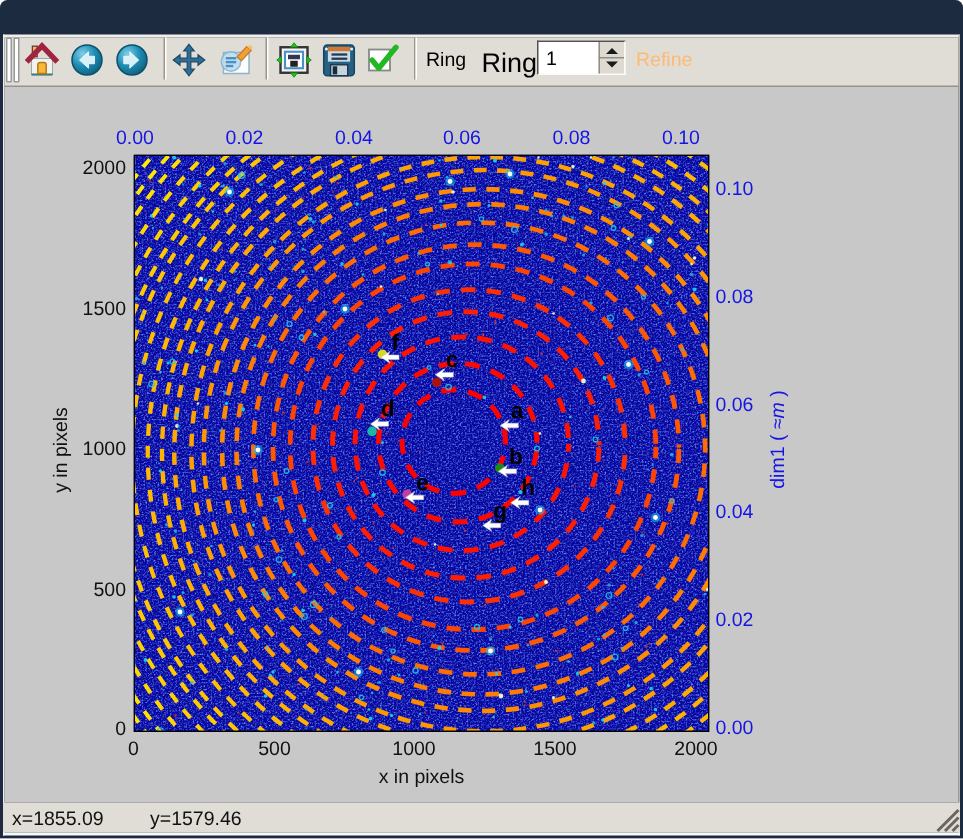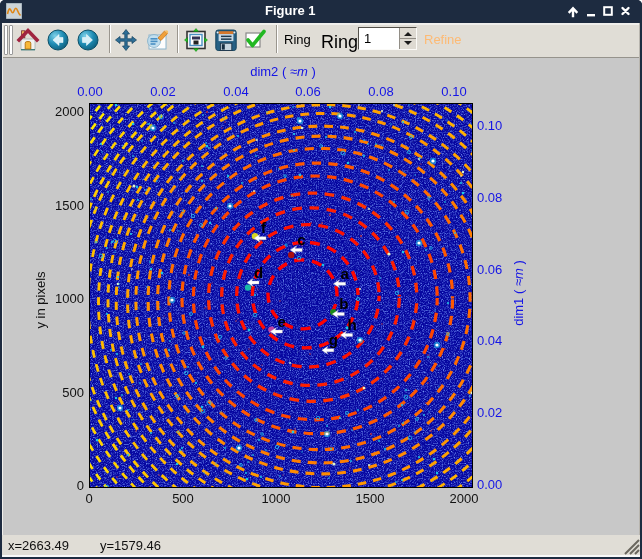--- a/index.html
+++ b/index.html
@@ -1,33 +1,20 @@
 <!DOCTYPE html>
 <html><head><meta charset="utf-8">
 <style>
 html,body{margin:0;padding:0;}
 body{width:642px;height:559px;font-family:"Liberation Sans",sans-serif;overflow:hidden;}
 *{box-sizing:content-box}
 </style></head>
 <body>
 <div style="position:relative;width:642px;height:559px;background:#1d2b40;border-radius:5px 5px 0 0">
 
-  <div style="position:absolute;left:0;top:0;width:642px;height:23px;background:#1d2b40;border-radius:5px 5px 0 0">
-      <svg width="16" height="16" viewBox="0 0 16 16" style="position:absolute;left:6px;top:3px">
-        <rect x="0" y="0" width="16" height="16" fill="#ccd4d8" stroke="#8899a6" stroke-width="1"></rect>
-        <path d="M1.5,11 Q3.2,3 5,7.5 Q6.8,12 8.2,7.5 Q9.8,3 11.5,7.5 Q12.8,11 14.5,12.5" fill="none" stroke="#e08818" stroke-width="1.6"></path>
-      </svg>
-      <div style="position:absolute;left:265px;top:3px;font-size:13px;font-weight:bold;color:#ffffff">Figure 1</div>
-      <svg width="80" height="18" viewBox="0 0 80 18" style="position:absolute;left:558px;top:2px">
-        <path d="M15,14 L15,7 M11.5,10 L15,6.2 L18.5,10" fill="none" stroke="#fff" stroke-width="2.4" stroke-linecap="square"></path>
-        <rect x="29" y="12" width="8" height="2.4" fill="#fff"></rect>
-        <rect x="46.2" y="5.2" width="7.6" height="7.6" fill="none" stroke="#fff" stroke-width="2"></rect>
-        <path d="M64.5,6 L70.5,12 M70.5,6 L64.5,12" fill="none" stroke="#fff" stroke-width="2.4" stroke-linecap="round"></path>
-      </svg>
-    </div>
 
   <div style="position:absolute;left:2px;top:23px;width:638px;height:2px;background:#f0efec"></div>
   <div style="position:absolute;left:2px;top:23px;width:1px;height:534px;background:#f0efec"></div>
   <div style="position:absolute;left:639px;top:23px;width:1px;height:534px;background:#b8b5ae"></div>
 
   <div style="position:absolute;left:3px;top:25px;width:636px;height:32px;background:#e0ddd6;border-bottom:1px solid #96938c"></div>
   <div style="position:absolute;left:0;top:0;width:642px;height:559px">
       <div style="position:absolute;left:4px;top:25px;width:2px;height:28px;background:#fff;border:1px solid #999;border-radius:1px"></div>
       <div style="position:absolute;left:9px;top:25px;width:2px;height:28px;background:#fff;border:1px solid #999;border-radius:1px"></div>
       <svg width="24" height="24" viewBox="0 0 24 24" style="position:absolute;left:16px;top:28px">
@@ -1009,39 +996,39 @@
         <text x="258.5" y="227.1" font-family="Liberation Sans, sans-serif" font-size="15" font-weight="bold" fill="#000000">h</text>
       </g>
       <rect x="0.5" y="0.5" width="383" height="384" fill="none" stroke="#000000" stroke-width="1"></rect>
     </svg>
   <div style="position:absolute;left:65px;top:84px;width:50px;text-align:center;font-size:13px;color:#1414e6">0.00</div>
     <div style="position:absolute;left:138px;top:84px;width:50px;text-align:center;font-size:13px;color:#1414e6">0.02</div>
     <div style="position:absolute;left:211px;top:84px;width:50px;text-align:center;font-size:13px;color:#1414e6">0.04</div>
     <div style="position:absolute;left:283px;top:84px;width:50px;text-align:center;font-size:13px;color:#1414e6">0.06</div>
     <div style="position:absolute;left:356px;top:84px;width:50px;text-align:center;font-size:13px;color:#1414e6">0.08</div>
     <div style="position:absolute;left:429px;top:84px;width:50px;text-align:center;font-size:13px;color:#1414e6">0.10</div>
-    <div style="position:absolute;left:233px;top:64px;width:100px;text-align:center;font-size:13px;color:#1414e6">dim2 ( <i>≈m</i> )</div>
     <div style="position:absolute;left:477px;top:118px;font-size:13px;color:#1414e6">0.10</div>
     <div style="position:absolute;left:477px;top:190px;font-size:13px;color:#1414e6">0.08</div>
     <div style="position:absolute;left:477px;top:262px;font-size:13px;color:#1414e6">0.06</div>
     <div style="position:absolute;left:477px;top:333px;font-size:13px;color:#1414e6">0.04</div>
     <div style="position:absolute;left:477px;top:405px;font-size:13px;color:#1414e6">0.02</div>
     <div style="position:absolute;left:477px;top:477px;font-size:13px;color:#1414e6">0.00</div>
     <div style="position:absolute;left:518px;top:293px;transform:translate(-50%,-50%) rotate(-90deg);font-size:13px;color:#1414e6;white-space:nowrap">dim1 ( <i>≈m</i> )</div>
     <div style="position:absolute;left:14px;top:104px;width:70px;text-align:right;font-size:13px;color:#111111">2000</div>
     <div style="position:absolute;left:14px;top:198px;width:70px;text-align:right;font-size:13px;color:#111111">1500</div>
     <div style="position:absolute;left:14px;top:291px;width:70px;text-align:right;font-size:13px;color:#111111">1000</div>
     <div style="position:absolute;left:14px;top:385px;width:70px;text-align:right;font-size:13px;color:#111111">500</div>
     <div style="position:absolute;left:14px;top:478px;width:70px;text-align:right;font-size:13px;color:#111111">0</div>
     <div style="position:absolute;left:40px;top:300px;transform:translate(-50%,-50%) rotate(-90deg);font-size:13px;color:#111111;white-space:nowrap">y in pixels</div>
     <div style="position:absolute;left:59px;top:491px;width:60px;text-align:center;font-size:13px;color:#111111">0</div>
     <div style="position:absolute;left:153px;top:491px;width:60px;text-align:center;font-size:13px;color:#111111">500</div>
     <div style="position:absolute;left:246px;top:491px;width:60px;text-align:center;font-size:13px;color:#111111">1000</div>
     <div style="position:absolute;left:340px;top:491px;width:60px;text-align:center;font-size:13px;color:#111111">1500</div>
     <div style="position:absolute;left:434px;top:491px;width:60px;text-align:center;font-size:13px;color:#111111">2000</div>
+    <div style="position:absolute;left:231px;top:510px;width:100px;text-align:center;font-size:13px;color:#111111">x in pixels</div>
 
   <div style="position:absolute;left:2px;top:535px;width:638px;height:20px;background:#e0ddd6"></div>
   <div style="position:absolute;left:2px;top:555px;width:638px;height:2px;background:#f8f8f8"></div>
-  <div style="position:absolute;left:8px;top:538px;font-size:13px;color:#111">x=2663.49</div>
+  <div style="position:absolute;left:8px;top:538px;font-size:13px;color:#111">x=1855.09</div>
     <div style="position:absolute;left:100px;top:538px;font-size:13px;color:#111">y=1579.46</div>
     <svg width="18" height="18" viewBox="0 0 18 18" style="position:absolute;left:622px;top:537px">
       <path d="M3,17 L17,3 M8,17 L17,8 M13,17 L17,13" stroke="#6a665e" stroke-width="2"></path>
     </svg>
 </div>
 </body></html>

